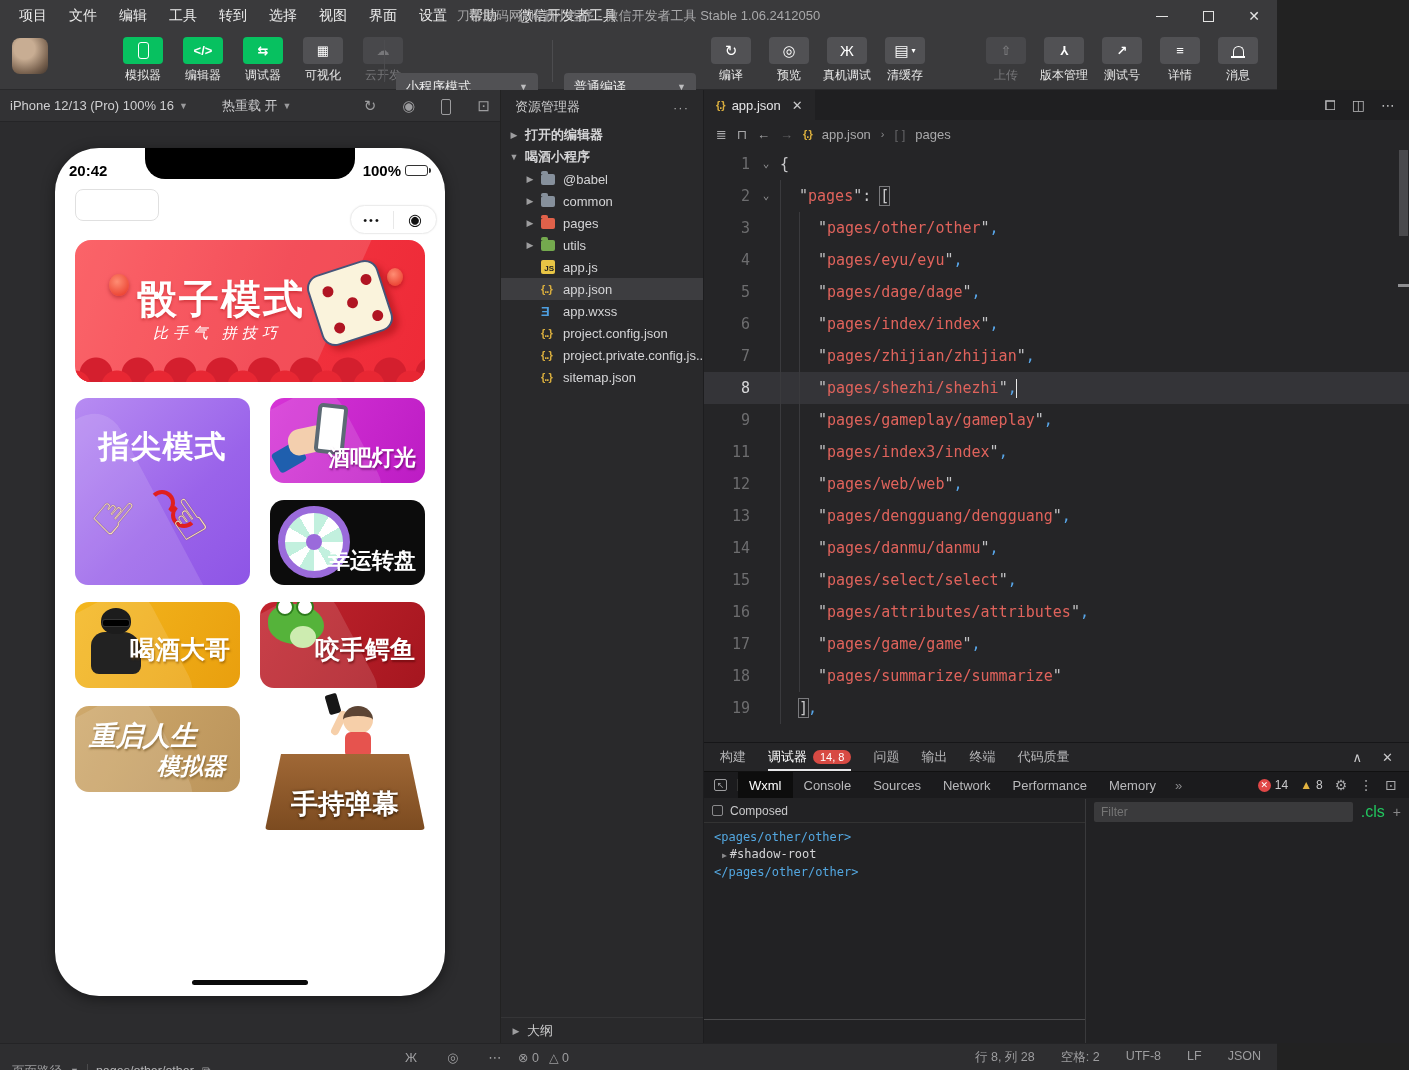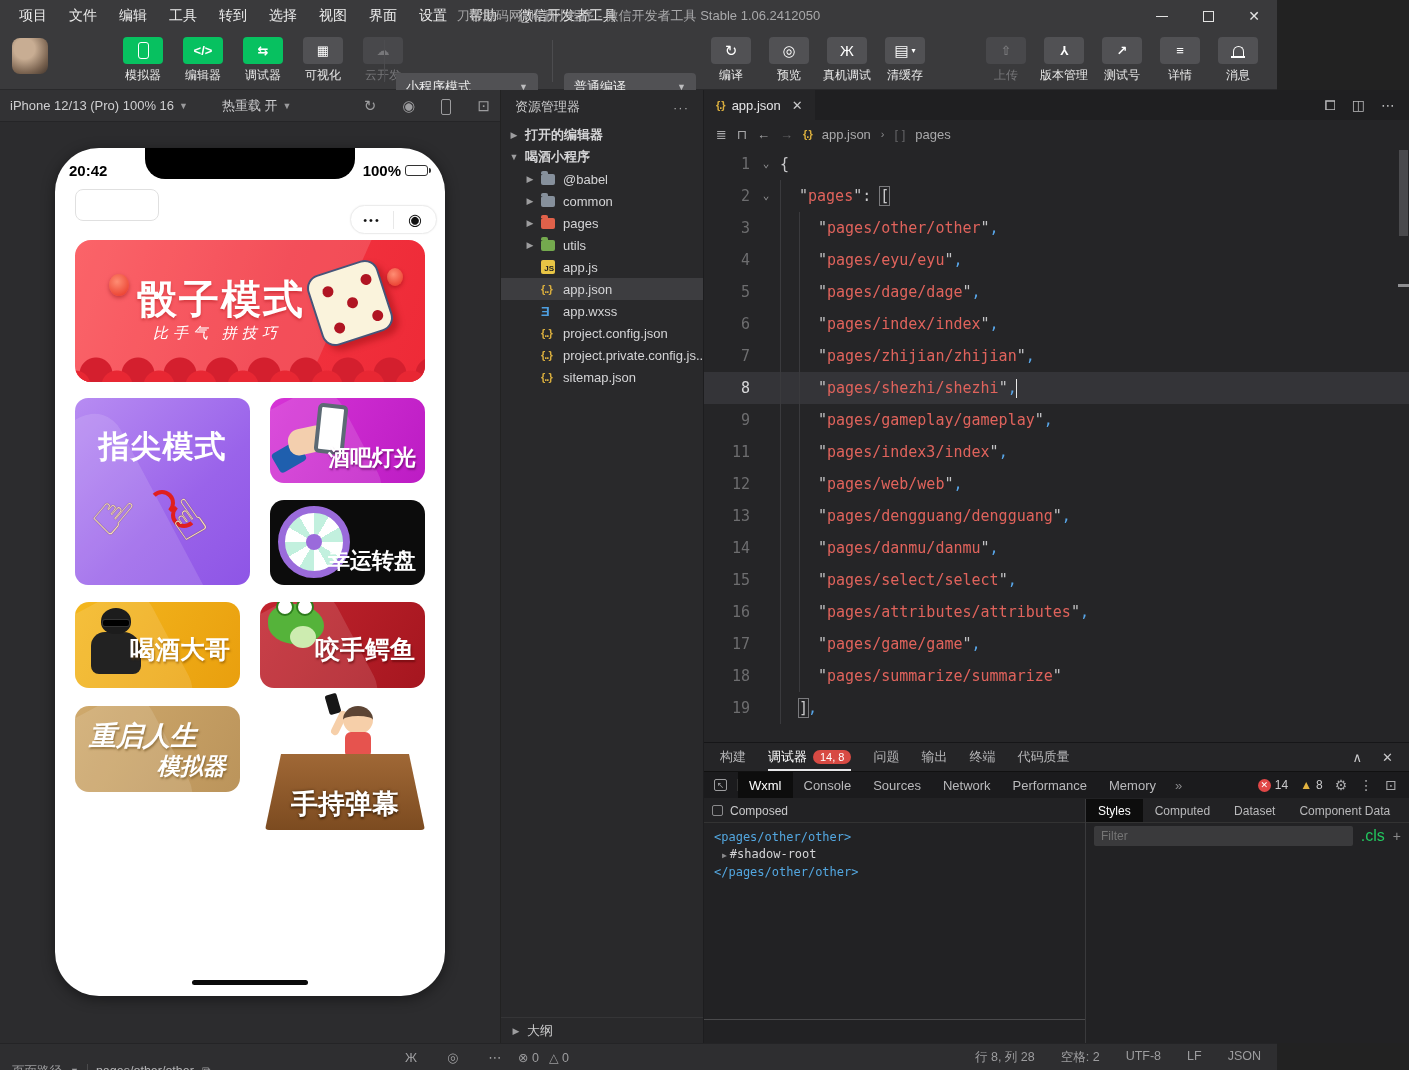--- a/index.html
+++ b/index.html
@@ -660,26 +660,20 @@
             <span>Composed</span>
           </div>
           <div class="wxml-tree">
             <div class="tag">&lt;pages/other/other&gt;</div>
             <div class="shadow-row"><span class="tw2">▶</span><span>#shadow-root</span></div>
             <div class="tag">&lt;/pages/other/other&gt;</div>
           </div>
           <div class="wxml-drawer"></div>
         </div>
         <div class="styles-pane">
-          <div class="st-tabs" id="styles-tabs">
-              <div class="st-tab active">Styles</div>
-              <div class="st-tab">Computed</div>
-              <div class="st-tab">Dataset</div>
-              <div class="st-tab">Component Data</div>
-            </div>
           <div class="st-filter">
             <input class="filter-input" placeholder="Filter" style="">
             <span class="cls">.cls</span>
             <span class="plus">+</span>
           </div>
         </div>
       </div>
     </div>
   </div>
 

